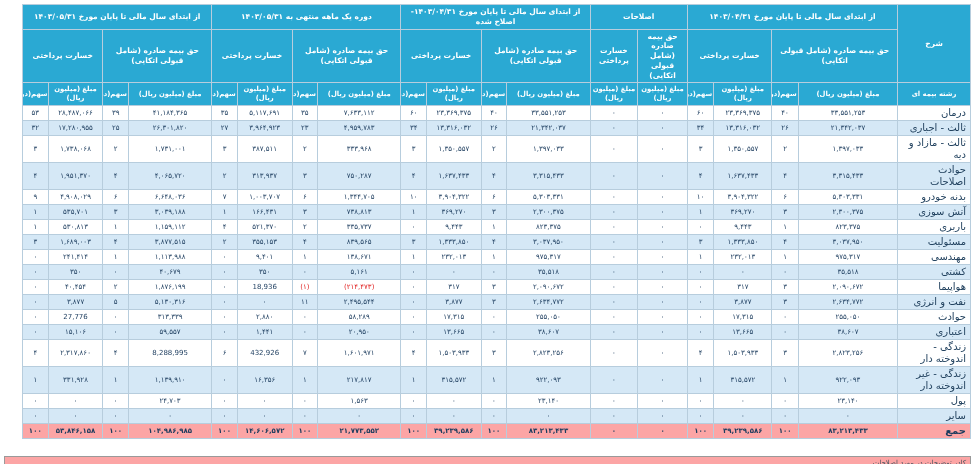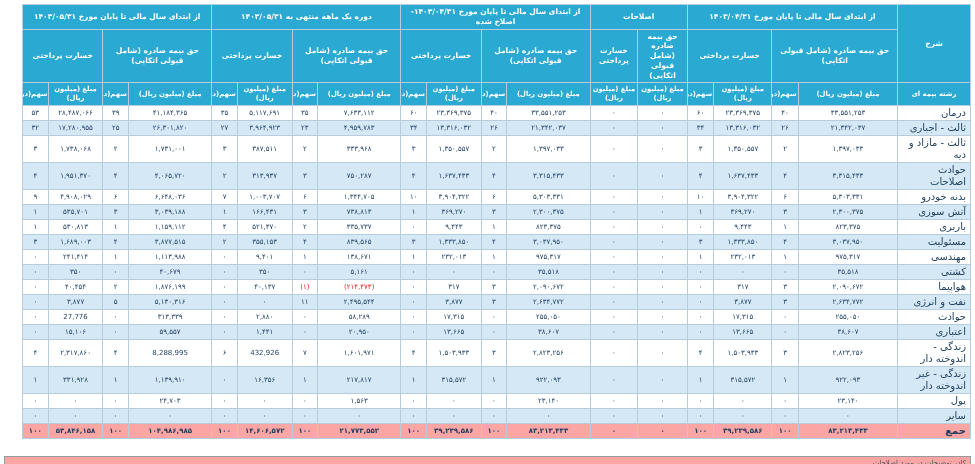--- a/index.html
+++ b/index.html
@@ -361,21 +361,21 @@
           <td>۳۱۷</td>
           <td>۰</td>
           <td>۰</td>
           <td>۰</td>
           <td>۲,۰۹۰,۶۷۲</td>
           <td>۳</td>
           <td>۳۱۷</td>
           <td>۰</td>
           <td class="neg">(۲۱۴,۴۷۳)</td>
           <td class="neg">(۱)</td>
-          <td>۴۰,۱۳۷</td>
+          <td>18,936</td>
           <td>۰</td>
           <td>۱,۸۷۶,۱۹۹</td>
           <td>۲</td>
           <td>۴۰,۴۵۴</td>
           <td>۰</td>
         </tr>
         <tr class="alt">
           <td class="label">نفت و انرژی</td>
           <td>۲,۶۳۴,۷۷۲</td>
           <td>۳</td>

